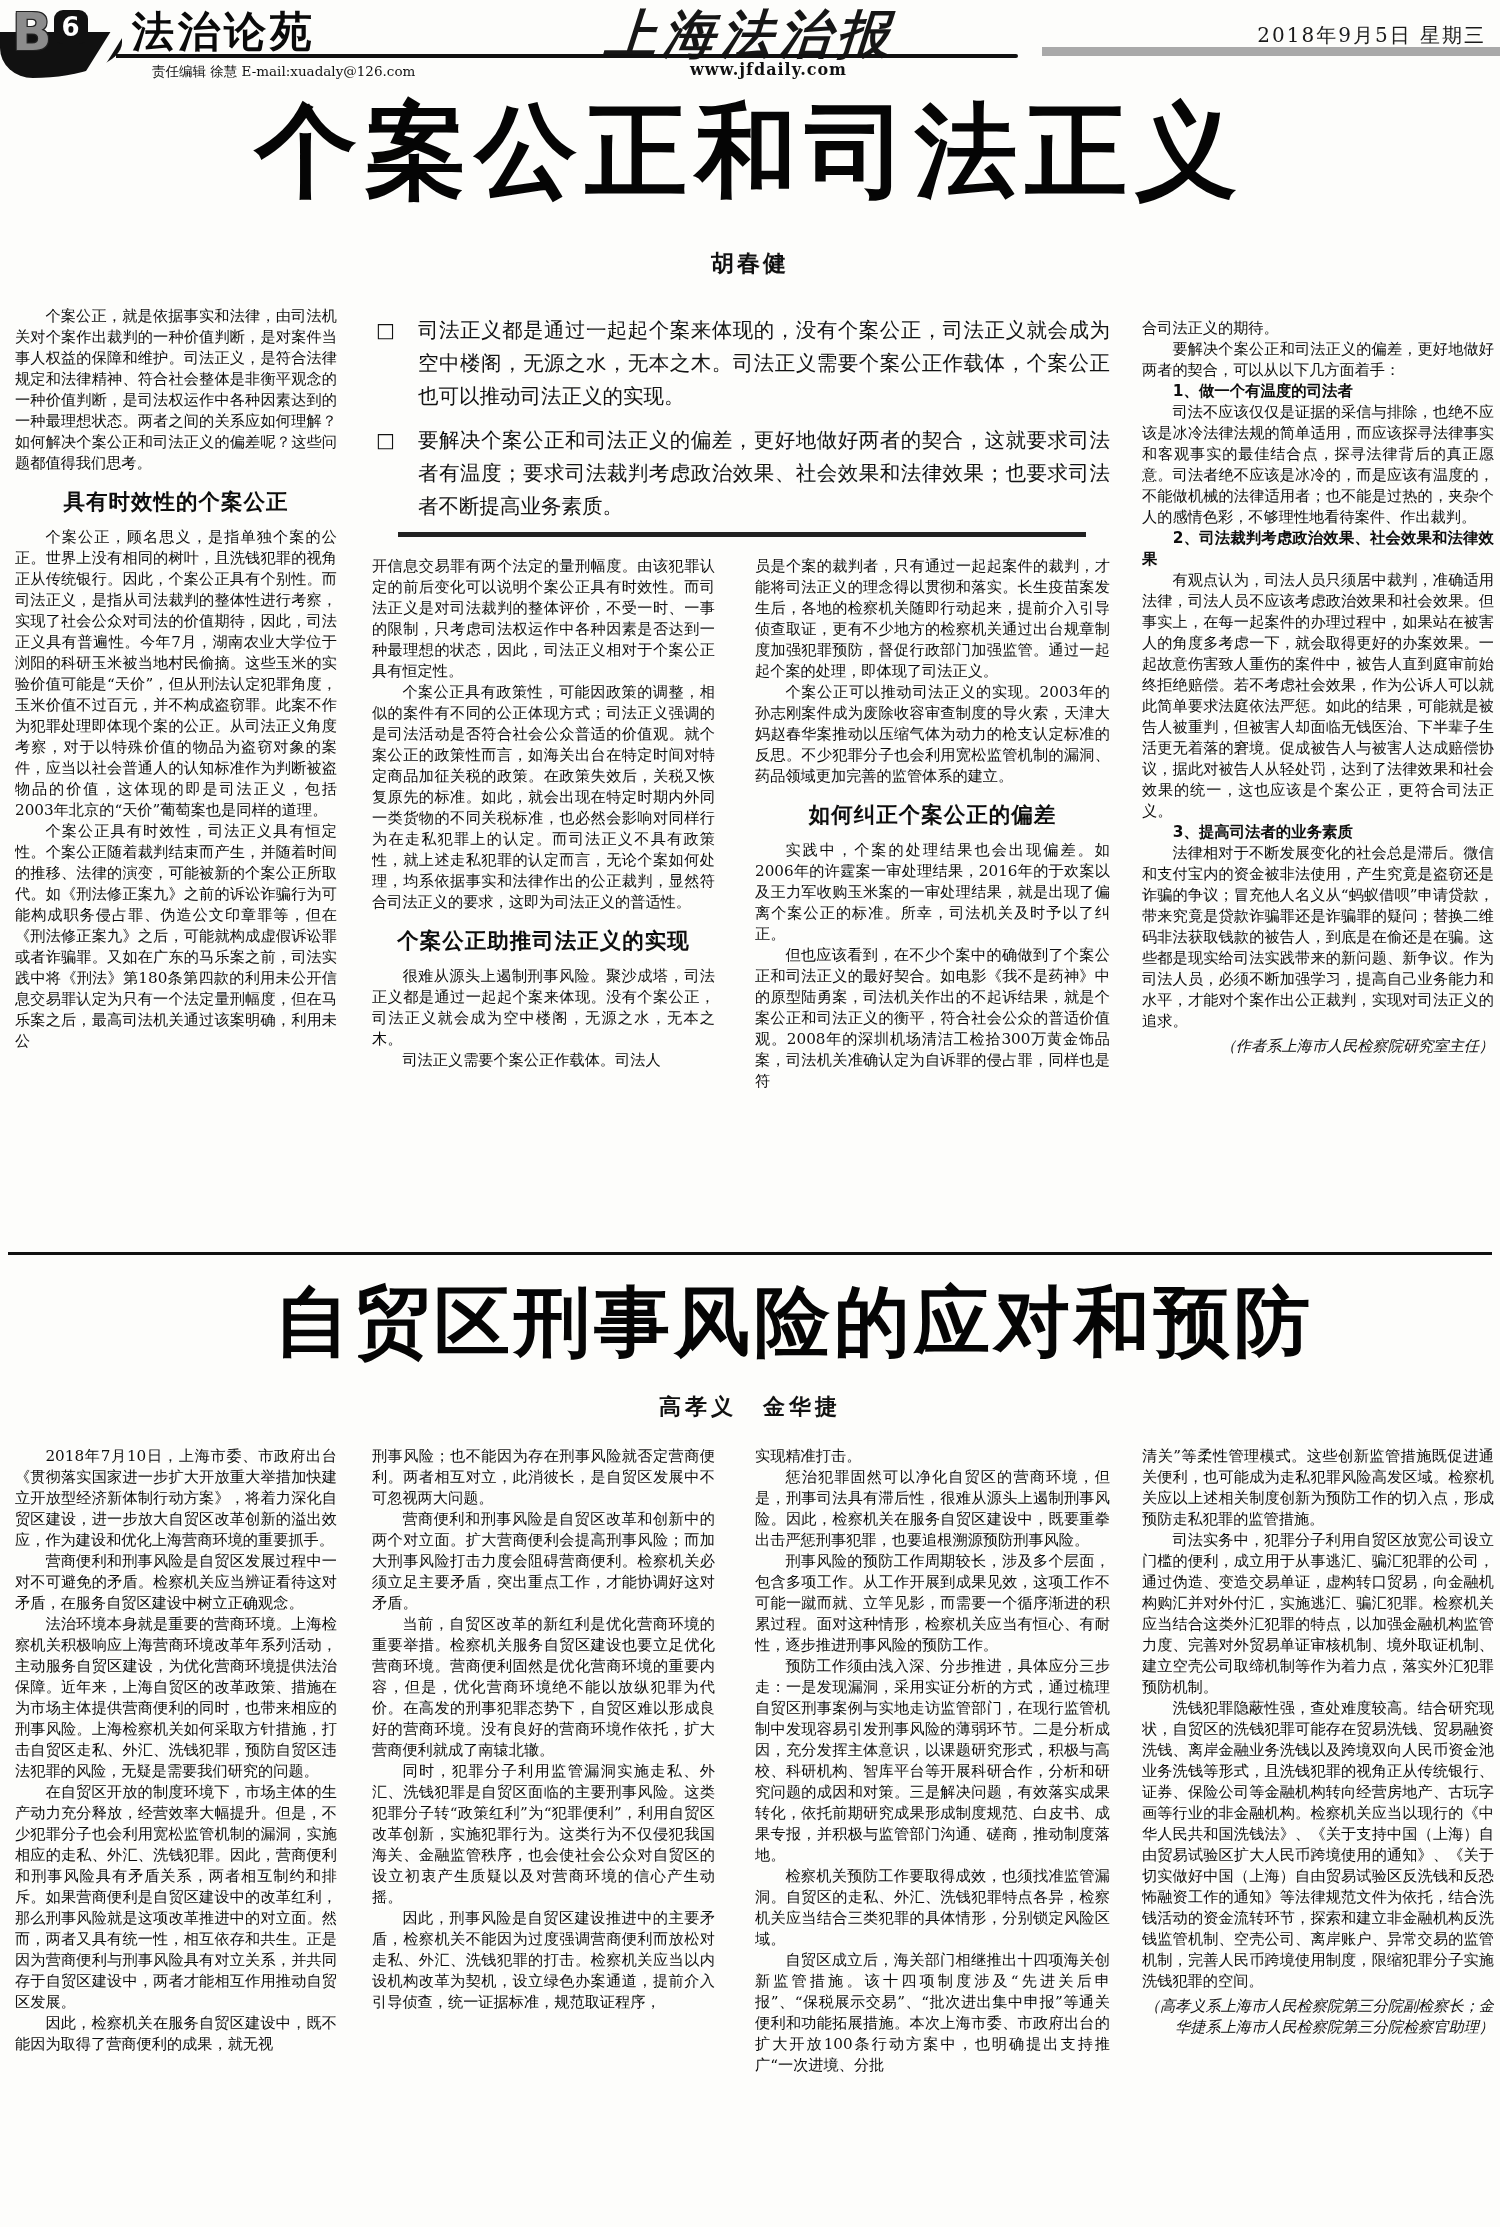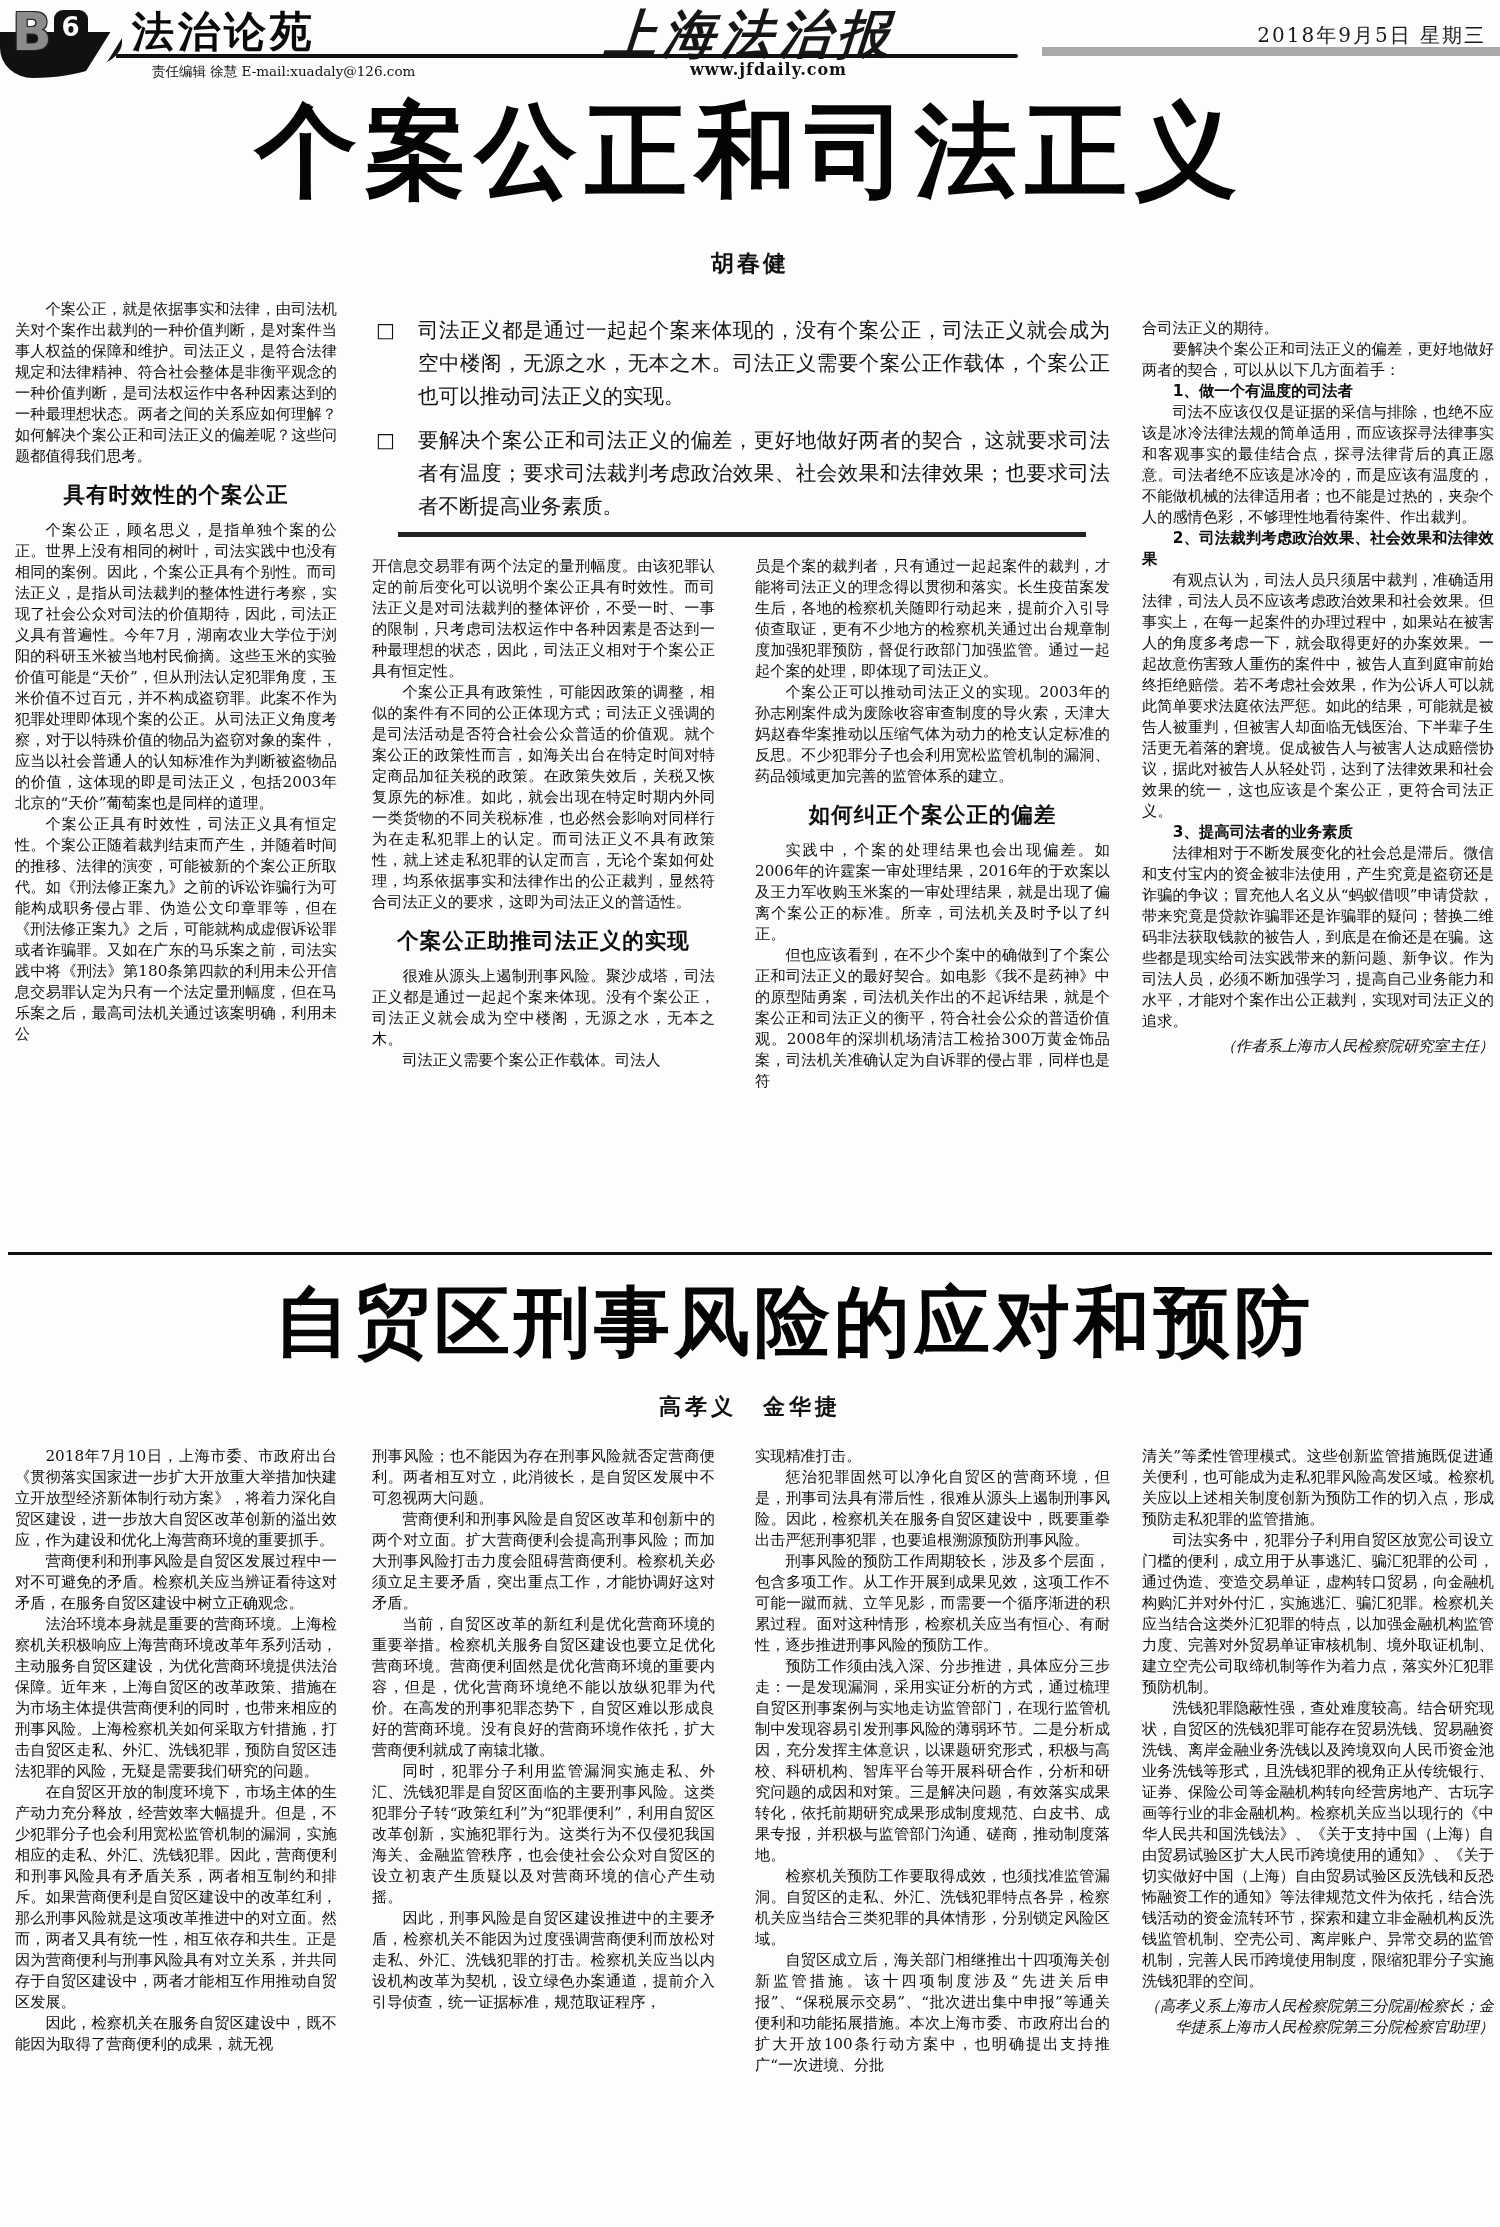--- a/index.html
+++ b/index.html
@@ -44,21 +44,21 @@
 
   .col{position:absolute;font-size:15.2px;line-height:21px;text-align:justify;overflow:hidden;
        color:#0e0e0e;}
   .col p{margin:0;text-indent:2em;}
   .col p.pc{text-indent:0;}
   .col p.h{font-family:"DejaVu Sans",sans-serif;font-weight:900;font-size:21.5px;
        text-align:center;text-indent:0;margin:17px 0 15px 0;letter-spacing:1px;}
   .col p.h2{font-family:"DejaVu Sans",sans-serif;font-weight:bold;font-size:15.4px;}
   .col p.sig{text-indent:0;text-align:right;font-style:italic;margin-top:4px;}
 
-  #a1c1{left:15px; top:299px;width:322px;height:918px;}
+  #a1c1{left:15px; top:306px;width:322px;height:918px;}
   #a1c2{left:372px;top:556px;width:343px;height:680px;}
   #a1c3{left:755px;top:556px;width:355px;height:680px;}
   #a1c4{left:1142px;top:318px;width:352px;height:918px;}
 
   
   #article-divider{position:absolute;left:8px;top:1252px;width:1484px;height:3px;background:#111;}
   #a2-title{top:1272px;font-size:76px;letter-spacing:4px;padding-left:44px;}
   #a2-authors{position:absolute;left:0;top:1392px;width:1500px;text-align:center;
         font-family:"DejaVu Sans",sans-serif;font-size:22px;font-weight:bold;letter-spacing:4px;}
 
@@ -93,21 +93,21 @@
 
     <div id="a1-quote">
         <p>司法正义都是通过一起起个案来体现的，没有个案公正，司法正义就会成为空中楼阁，无源之水，无本之木。司法正义需要个案公正作载体，个案公正也可以推动司法正义的实现。</p>
         <p>要解决个案公正和司法正义的偏差，更好地做好两者的契合，这就要求司法者有温度；要求司法裁判考虑政治效果、社会效果和法律效果；也要求司法者不断提高业务素质。</p>
       </div>
     <div id="quote-rule"></div>
 
     <div id="a1c1" class="col">
         <p>个案公正，就是依据事实和法律，由司法机关对个案作出裁判的一种价值判断，是对案件当事人权益的保障和维护。司法正义，是符合法律规定和法律精神、符合社会整体是非衡平观念的一种价值判断，是司法权运作中各种因素达到的一种最理想状态。两者之间的关系应如何理解？如何解决个案公正和司法正义的偏差呢？这些问题都值得我们思考。</p>
         <p class="h">具有时效性的个案公正</p>
-        <p>个案公正，顾名思义，是指单独个案的公正。世界上没有相同的树叶，司法实践中也没有相同的案例。因此，个案公正具有个别性。而司法正义，是指从司法裁判的整体性进行考察，实现了社会公众对司法的价值期待，因此，司法正义具有普遍性。今年7月，湖南农业大学位于浏阳的科研玉米被当地村民偷摘。这些玉米的实验价值可能是“天价”，但从刑法认定犯罪角度，玉米价值不过百元，并不构成盗窃罪。此案不作为犯罪处理即体现个案的公正。从司法正义角度考察，对于以特殊价值的物品为盗窃对象的案件，应当以社会普通人的认知标准作为判断被盗物品的价值，这体现的即是司法正义，包括2003年北京的“天价”葡萄案也是同样的道理。</p>
+        <p>个案公正，顾名思义，是指单独个案的公正。世界上没有相同的树叶，且洗钱犯罪的视角正从传统银行。因此，个案公正具有个别性。而司法正义，是指从司法裁判的整体性进行考察，实现了社会公众对司法的价值期待，因此，司法正义具有普遍性。今年7月，湖南农业大学位于浏阳的科研玉米被当地村民偷摘。这些玉米的实验价值可能是“天价”，但从刑法认定犯罪角度，玉米价值不过百元，并不构成盗窃罪。此案不作为犯罪处理即体现个案的公正。从司法正义角度考察，对于以特殊价值的物品为盗窃对象的案件，应当以社会普通人的认知标准作为判断被盗物品的价值，这体现的即是司法正义，包括2003年北京的“天价”葡萄案也是同样的道理。</p>
         <p>个案公正具有时效性，司法正义具有恒定性。个案公正随着裁判结束而产生，并随着时间的推移、法律的演变，可能被新的个案公正所取代。如《刑法修正案九》之前的诉讼诈骗行为可能构成职务侵占罪、伪造公文印章罪等，但在《刑法修正案九》之后，可能就构成虚假诉讼罪或者诈骗罪。又如在广东的马乐案之前，司法实践中将《刑法》第180条第四款的利用未公开信息交易罪认定为只有一个法定量刑幅度，但在马乐案之后，最高司法机关通过该案明确，利用未公</p>
       </div>
     <div id="a1c2" class="col">
         <p class="pc">开信息交易罪有两个法定的量刑幅度。由该犯罪认定的前后变化可以说明个案公正具有时效性。而司法正义是对司法裁判的整体评价，不受一时、一事的限制，只考虑司法权运作中各种因素是否达到一种最理想的状态，因此，司法正义相对于个案公正具有恒定性。</p>
         <p>个案公正具有政策性，可能因政策的调整，相似的案件有不同的公正体现方式；司法正义强调的是司法活动是否符合社会公众普适的价值观。就个案公正的政策性而言，如海关出台在特定时间对特定商品加征关税的政策。在政策失效后，关税又恢复原先的标准。如此，就会出现在特定时期内外同一类货物的不同关税标准，也必然会影响对同样行为在走私犯罪上的认定。而司法正义不具有政策性，就上述走私犯罪的认定而言，无论个案如何处理，均系依据事实和法律作出的公正裁判，显然符合司法正义的要求，这即为司法正义的普适性。</p>
         <p class="h">个案公正助推司法正义的实现</p>
         <p>很难从源头上遏制刑事风险。聚沙成塔，司法正义都是通过一起起个案来体现。没有个案公正，司法正义就会成为空中楼阁，无源之水，无本之木。</p>
         <p>司法正义需要个案公正作载体。司法人</p>
       </div>
     <div id="a1c3" class="col">

